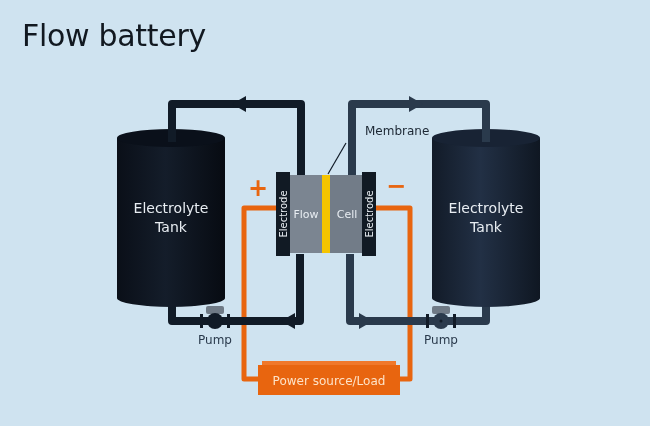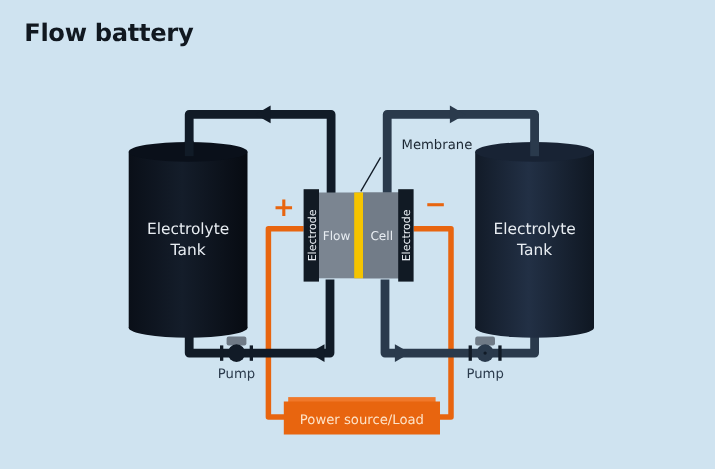--- a/index.html
+++ b/index.html
@@ -1,17 +1,17 @@
 <!DOCTYPE html>
 <html><head>
 <meta charset="utf-8">
 <style>
   html, body { margin: 0; padding: 0; }
   body { width: 650px; height: 426px; background: #cfe3f0; overflow: hidden; position: relative; font-family: "DejaVu Sans", sans-serif; }
-  .title { position: absolute; left: 22px; top: 18px; font-size: 22px; font-weight: bold; color: #111820; letter-spacing: -0.3px; }
+  .title { position: absolute; left: 22px; top: 18px; font-size: 30px; font-weight: normal; color: #111820; letter-spacing: -0.3px; }
   svg { position: absolute; left: 0; top: 0; }
   .lbl { font-family: "DejaVu Sans", sans-serif; }
 </style>
 </head>
 <body>
 
 <div class="title">Flow battery</div>
 
 <svg width="650" height="426" viewBox="0 0 650 426">
   <defs>

